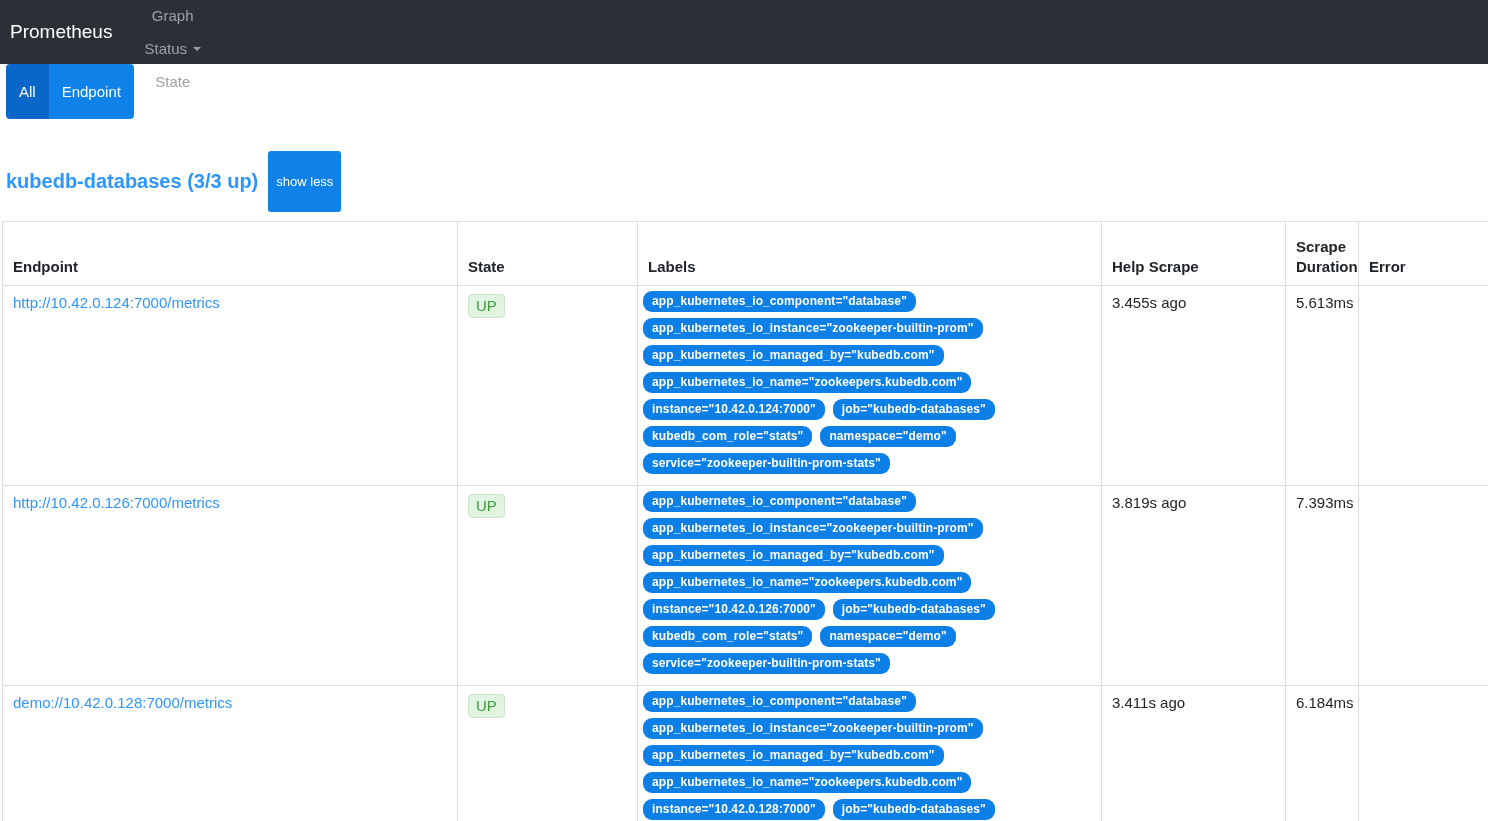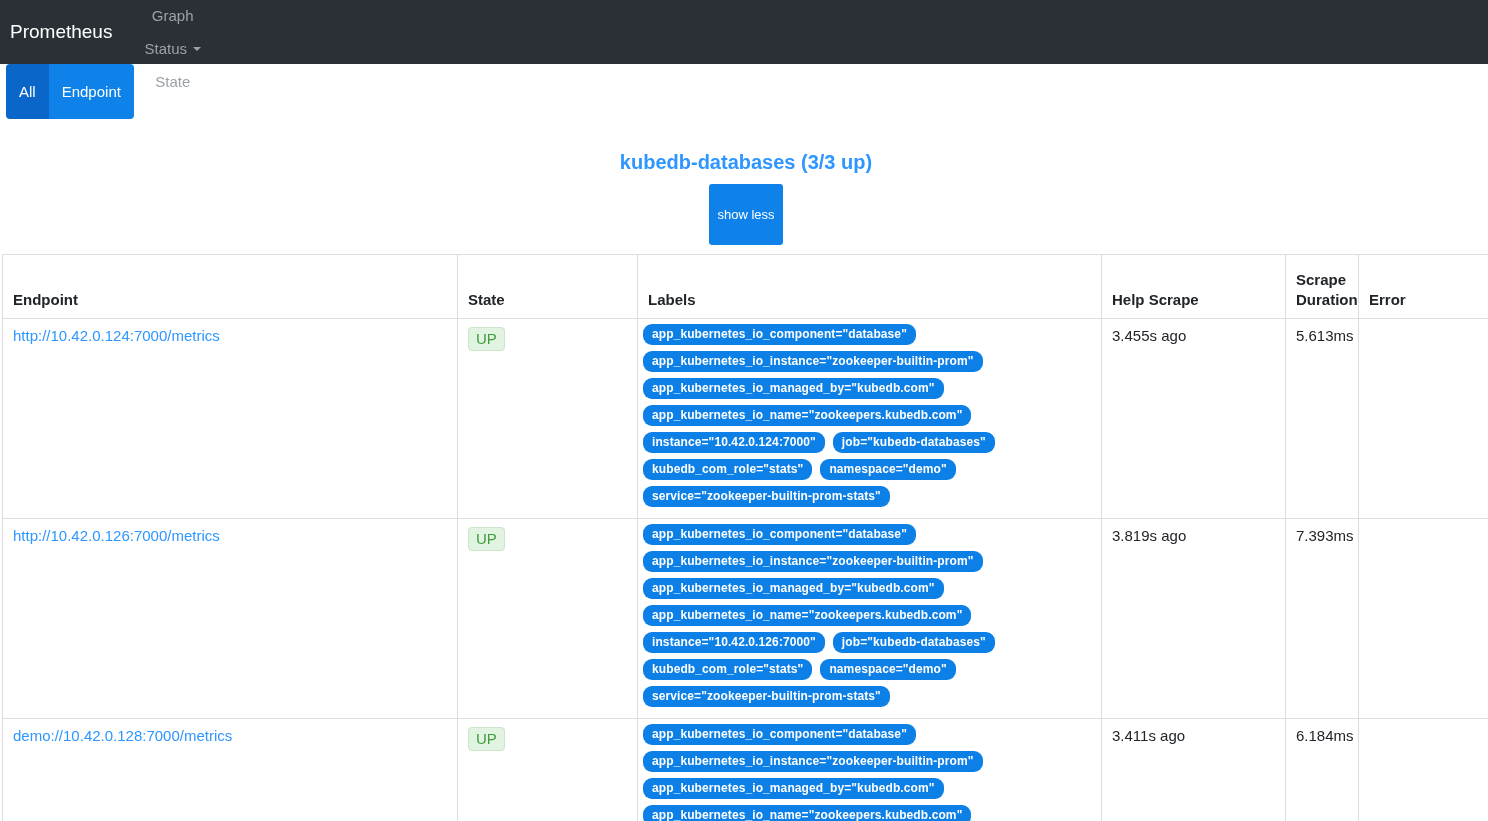--- a/index.html
+++ b/index.html
@@ -15,21 +15,21 @@
   .nav-items{display:flex;align-items:center;list-style:none;margin:0;padding:0;flex-direction:column;}
   .nav-item{color:var(--navlink);font-size:15px;padding:8px 14px;cursor:pointer;text-decoration:none;display:flex;align-items:center;}
   .caret{display:inline-block;width:0;height:0;border-left:4px solid transparent;border-right:4px solid transparent;border-top:4px solid currentColor;margin-left:6px;}
   
   .content{padding:0 2px 0 2px;}
   h1{font-size:39px;font-weight:500;color:#252729;margin:17px 0 19px 4px;}
   .btn-group{margin:0 0 15px 4px;display:inline-flex;}
   .btn{border:none;color:#fff;font-size:15px;padding:19px 13px;cursor:pointer;font-family:inherit;}
   .btn-all{background:var(--active-blue);border-radius:4px 0 0 4px;}
   .btn-unhealthy{background:var(--primary-blue);border-radius:0 4px 4px 0;}
-  .job-heading{display:flex;align-items:center;gap:10px;margin:17px 0 9px 4px;flex-direction:column;}
+  .job-heading{display:flex;align-items:center;gap:10px;margin:17px 0 9px 4px;}
   .job-link{color:var(--link-blue);font-size:20px;font-weight:700;text-decoration:none;}
   .btn-toggle{background:var(--primary-blue);color:#fff;border:none;font-size:13px;padding:23px 8px;border-radius:3px;cursor:pointer;font-family:inherit;}
   
   table{border-collapse:collapse;table-layout:fixed;width:1486px;margin-left:0;}
   th,td{border:1px solid var(--border-gray);padding:8px 10px;text-align:left;vertical-align:top;font-size:15px;color:var(--text-dark);box-sizing:border-box;}
   th{vertical-align:bottom;font-weight:700;height:64px;line-height:1.35;}
   td{position:relative;}
   .endpoint-link{color:var(--link-blue);text-decoration:none;font-size:15px;}
   .up-badge{display:inline-block;background:var(--up-bg);color:var(--up-text);border:1px solid var(--up-border);border-radius:4px;padding:2px 7px 3px;font-size:15px;}
   .labels-cell{padding:5px 5px;}

